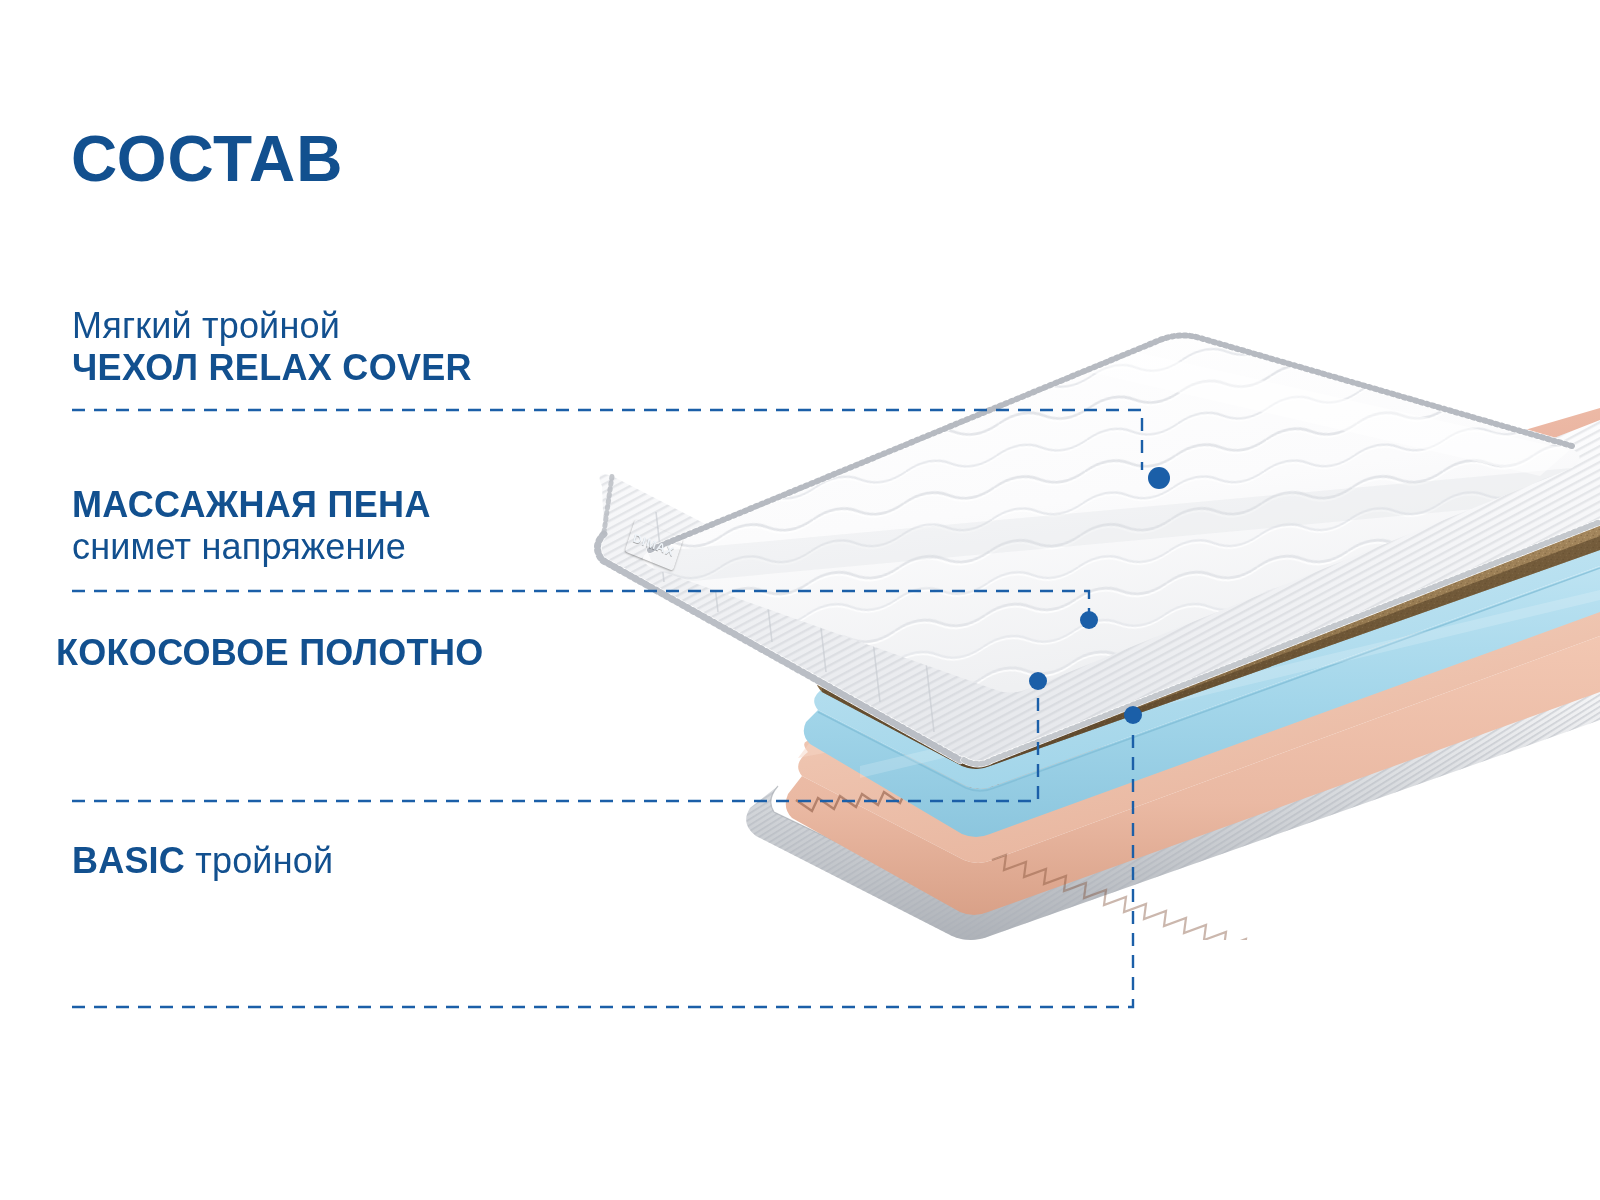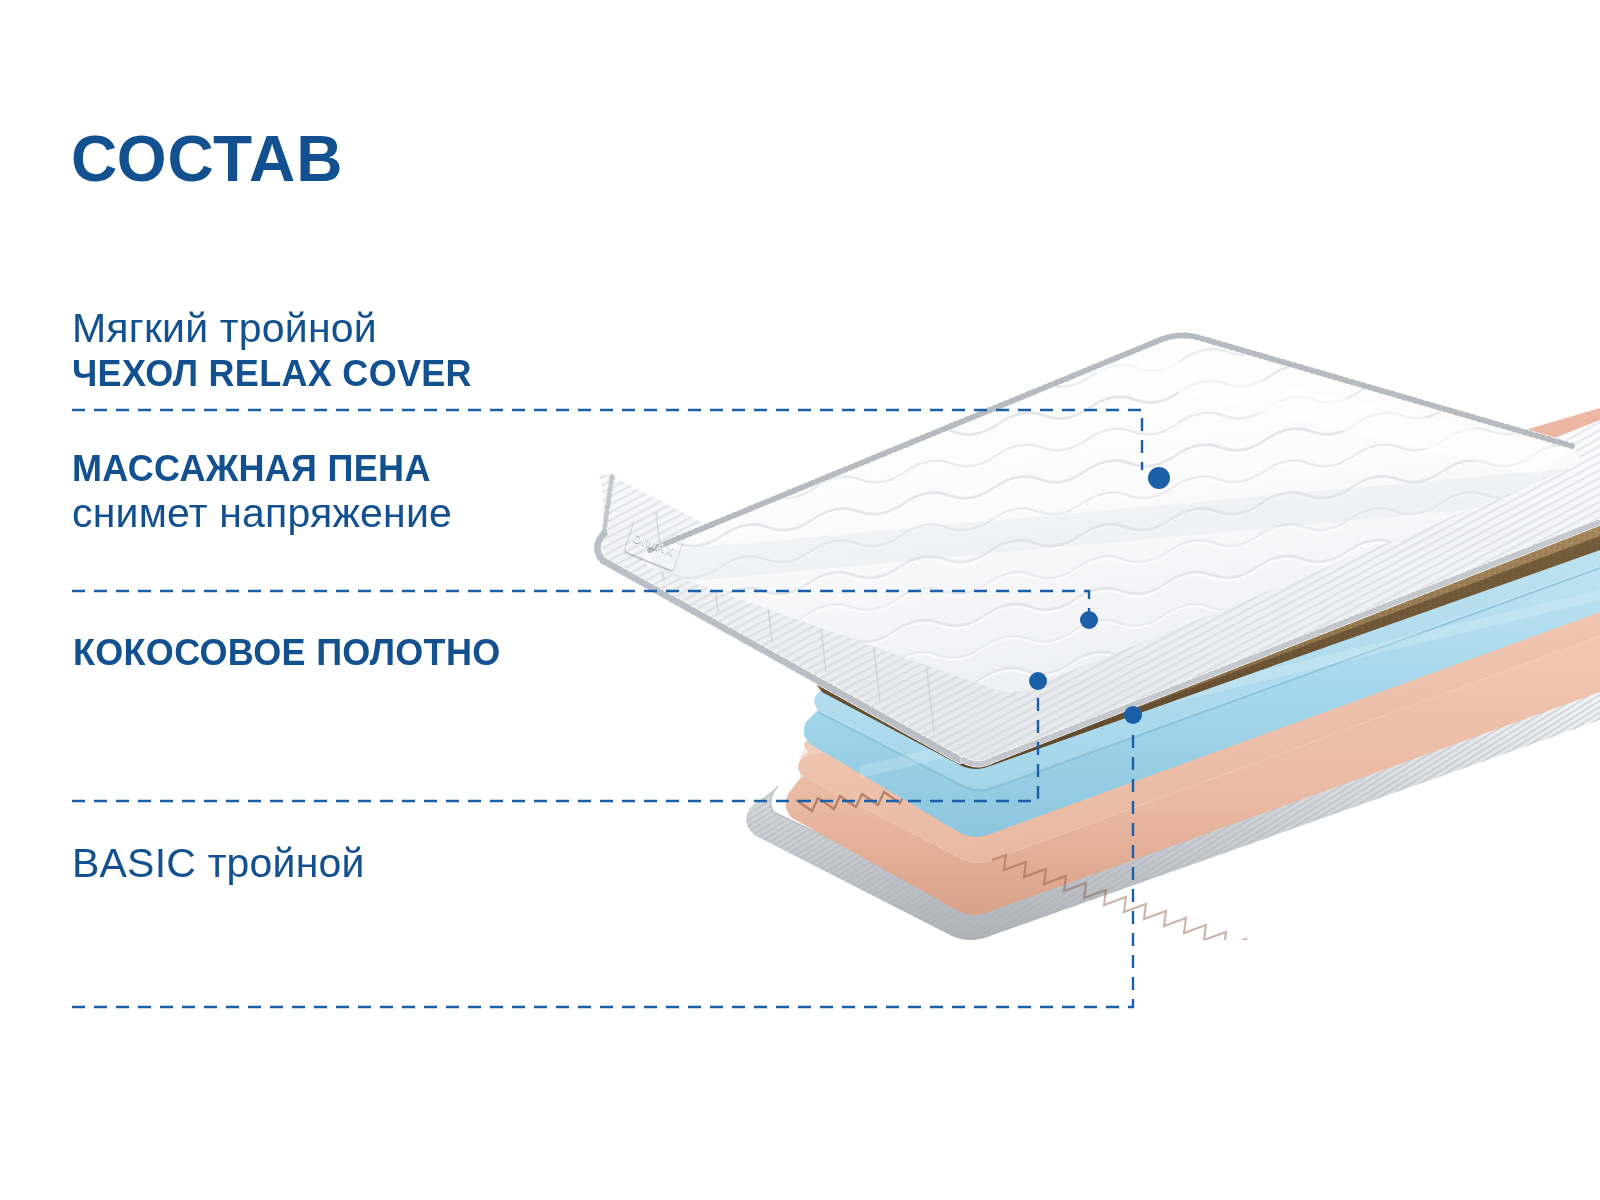--- a/index.html
+++ b/index.html
@@ -16,26 +16,26 @@
   .page-title{
     position:absolute;left:71px;top:127px;
     font-size:64px;font-weight:700;letter-spacing:1px;
     color:#12508f;line-height:1;
     white-space:nowrap;
   }
 
   
   .spec{position:absolute;color:#12508f;white-space:nowrap;}
   .spec .ln{display:block;line-height:1.16;}
-  .spec .light{font-weight:400;font-size:41px;letter-spacing:.2px;}
+  .spec .light{font-weight:400;font-size:36px;letter-spacing:.2px;}
   .spec .bold{font-weight:700;font-size:36px;letter-spacing:.3px;}
 
   #spec-1{left:72px;top:305px;}
-  #spec-2{left:72px;top:448px;}
-  #spec-3{left:73px;top:632px;}
+  #spec-2{left:72px;top:484px;}
+  #spec-3{left:56px;top:632px;}
   #spec-4{left:72px;top:840px;}
 
   
   .leader-svg{position:absolute;left:0;top:0;width:1600px;height:1200px;pointer-events:none;}
 
   
   .mattress{position:absolute;left:560px;top:300px;width:1040px;height:640px;}
   .m-svg{position:absolute;left:0;top:0;}
 
   .brand-tag{
@@ -69,21 +69,21 @@
   <div class="spec" id="spec-2">
     <span class="ln bold">МАССАЖНАЯ ПЕНА</span>
     <span class="ln light">снимет напряжение</span>
   </div>
 
   <div class="spec" id="spec-3">
     <span class="ln bold">КОКОСОВОЕ ПОЛОТНО</span>
   </div>
 
   <div class="spec" id="spec-4">
-    <span class="ln light"><b style="font-weight:400">BASIC</b><span> тройной</span></span>
+    <span class="ln light"><b style="font-weight:700">BASIC</b><span> тройной</span></span>
   </div>
 
   <div class="mattress">
     <svg class="m-svg" width="1040" height="640" viewBox="0 0 1040 640" xmlns="http://www.w3.org/2000/svg">
       <defs>
 
         <linearGradient id="gTop" x1="0" y1="0" x2="0.35" y2="1">
           <stop offset="0" stop-color="#ffffff"></stop>
           <stop offset="0.55" stop-color="#fbfbfc"></stop>
           <stop offset="1" stop-color="#eff0f2"></stop>

